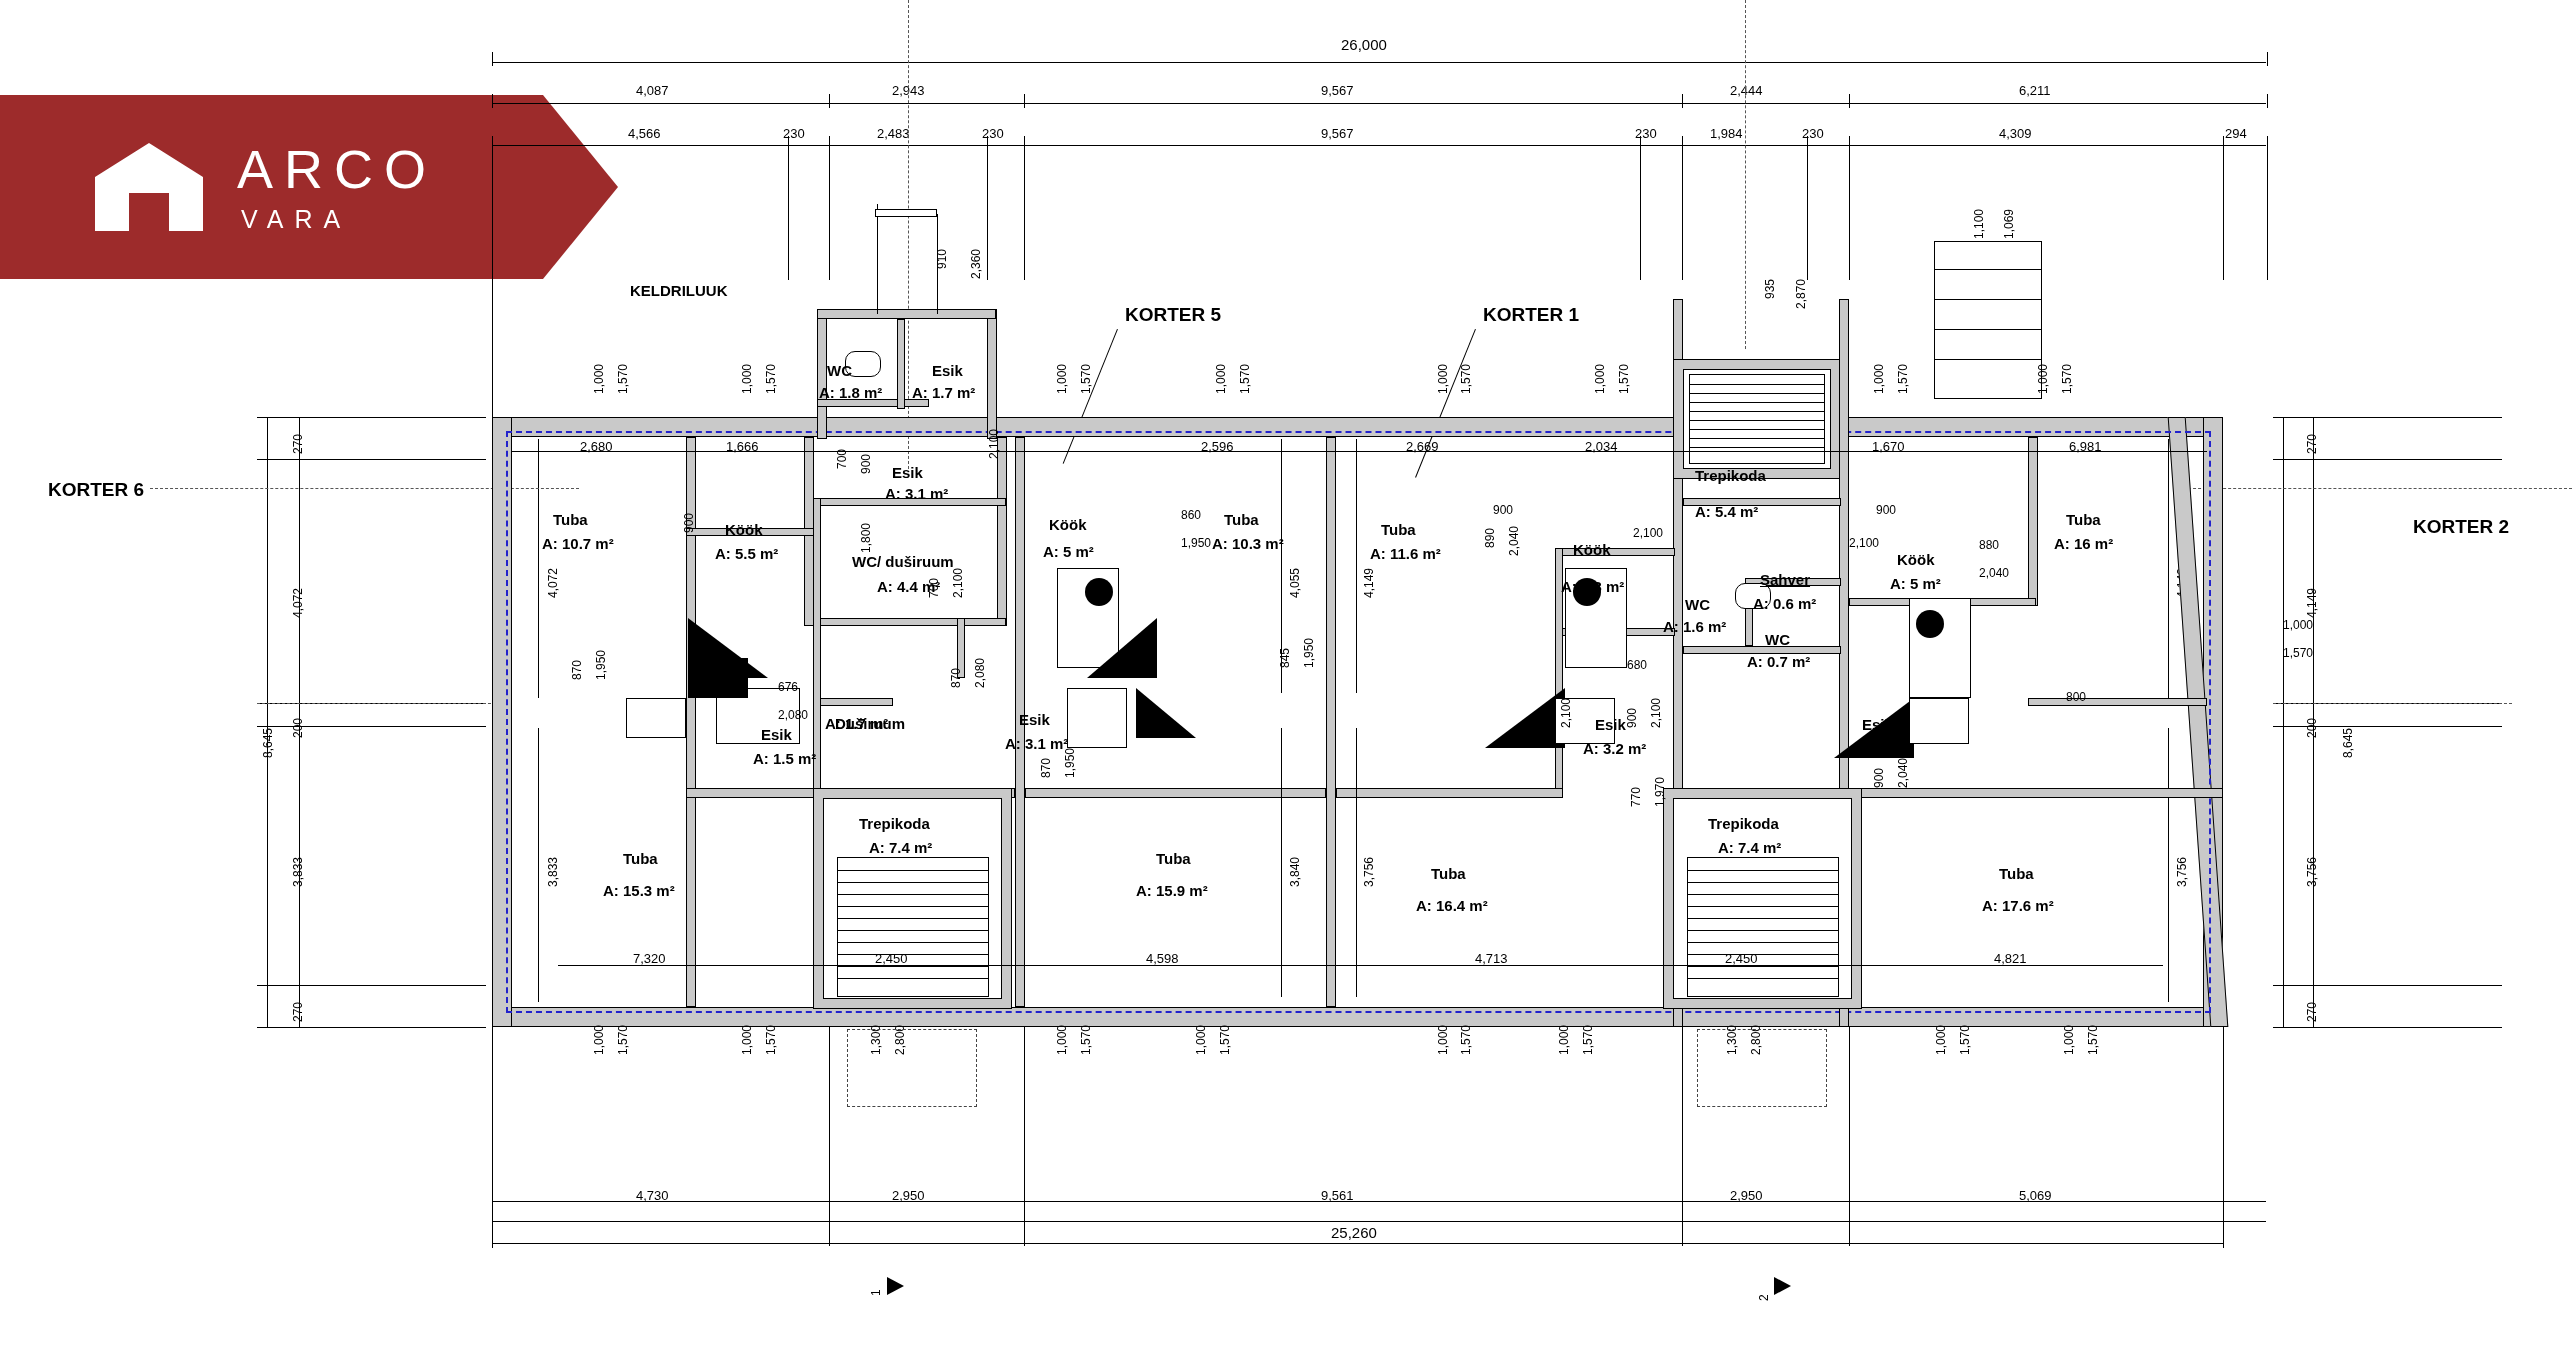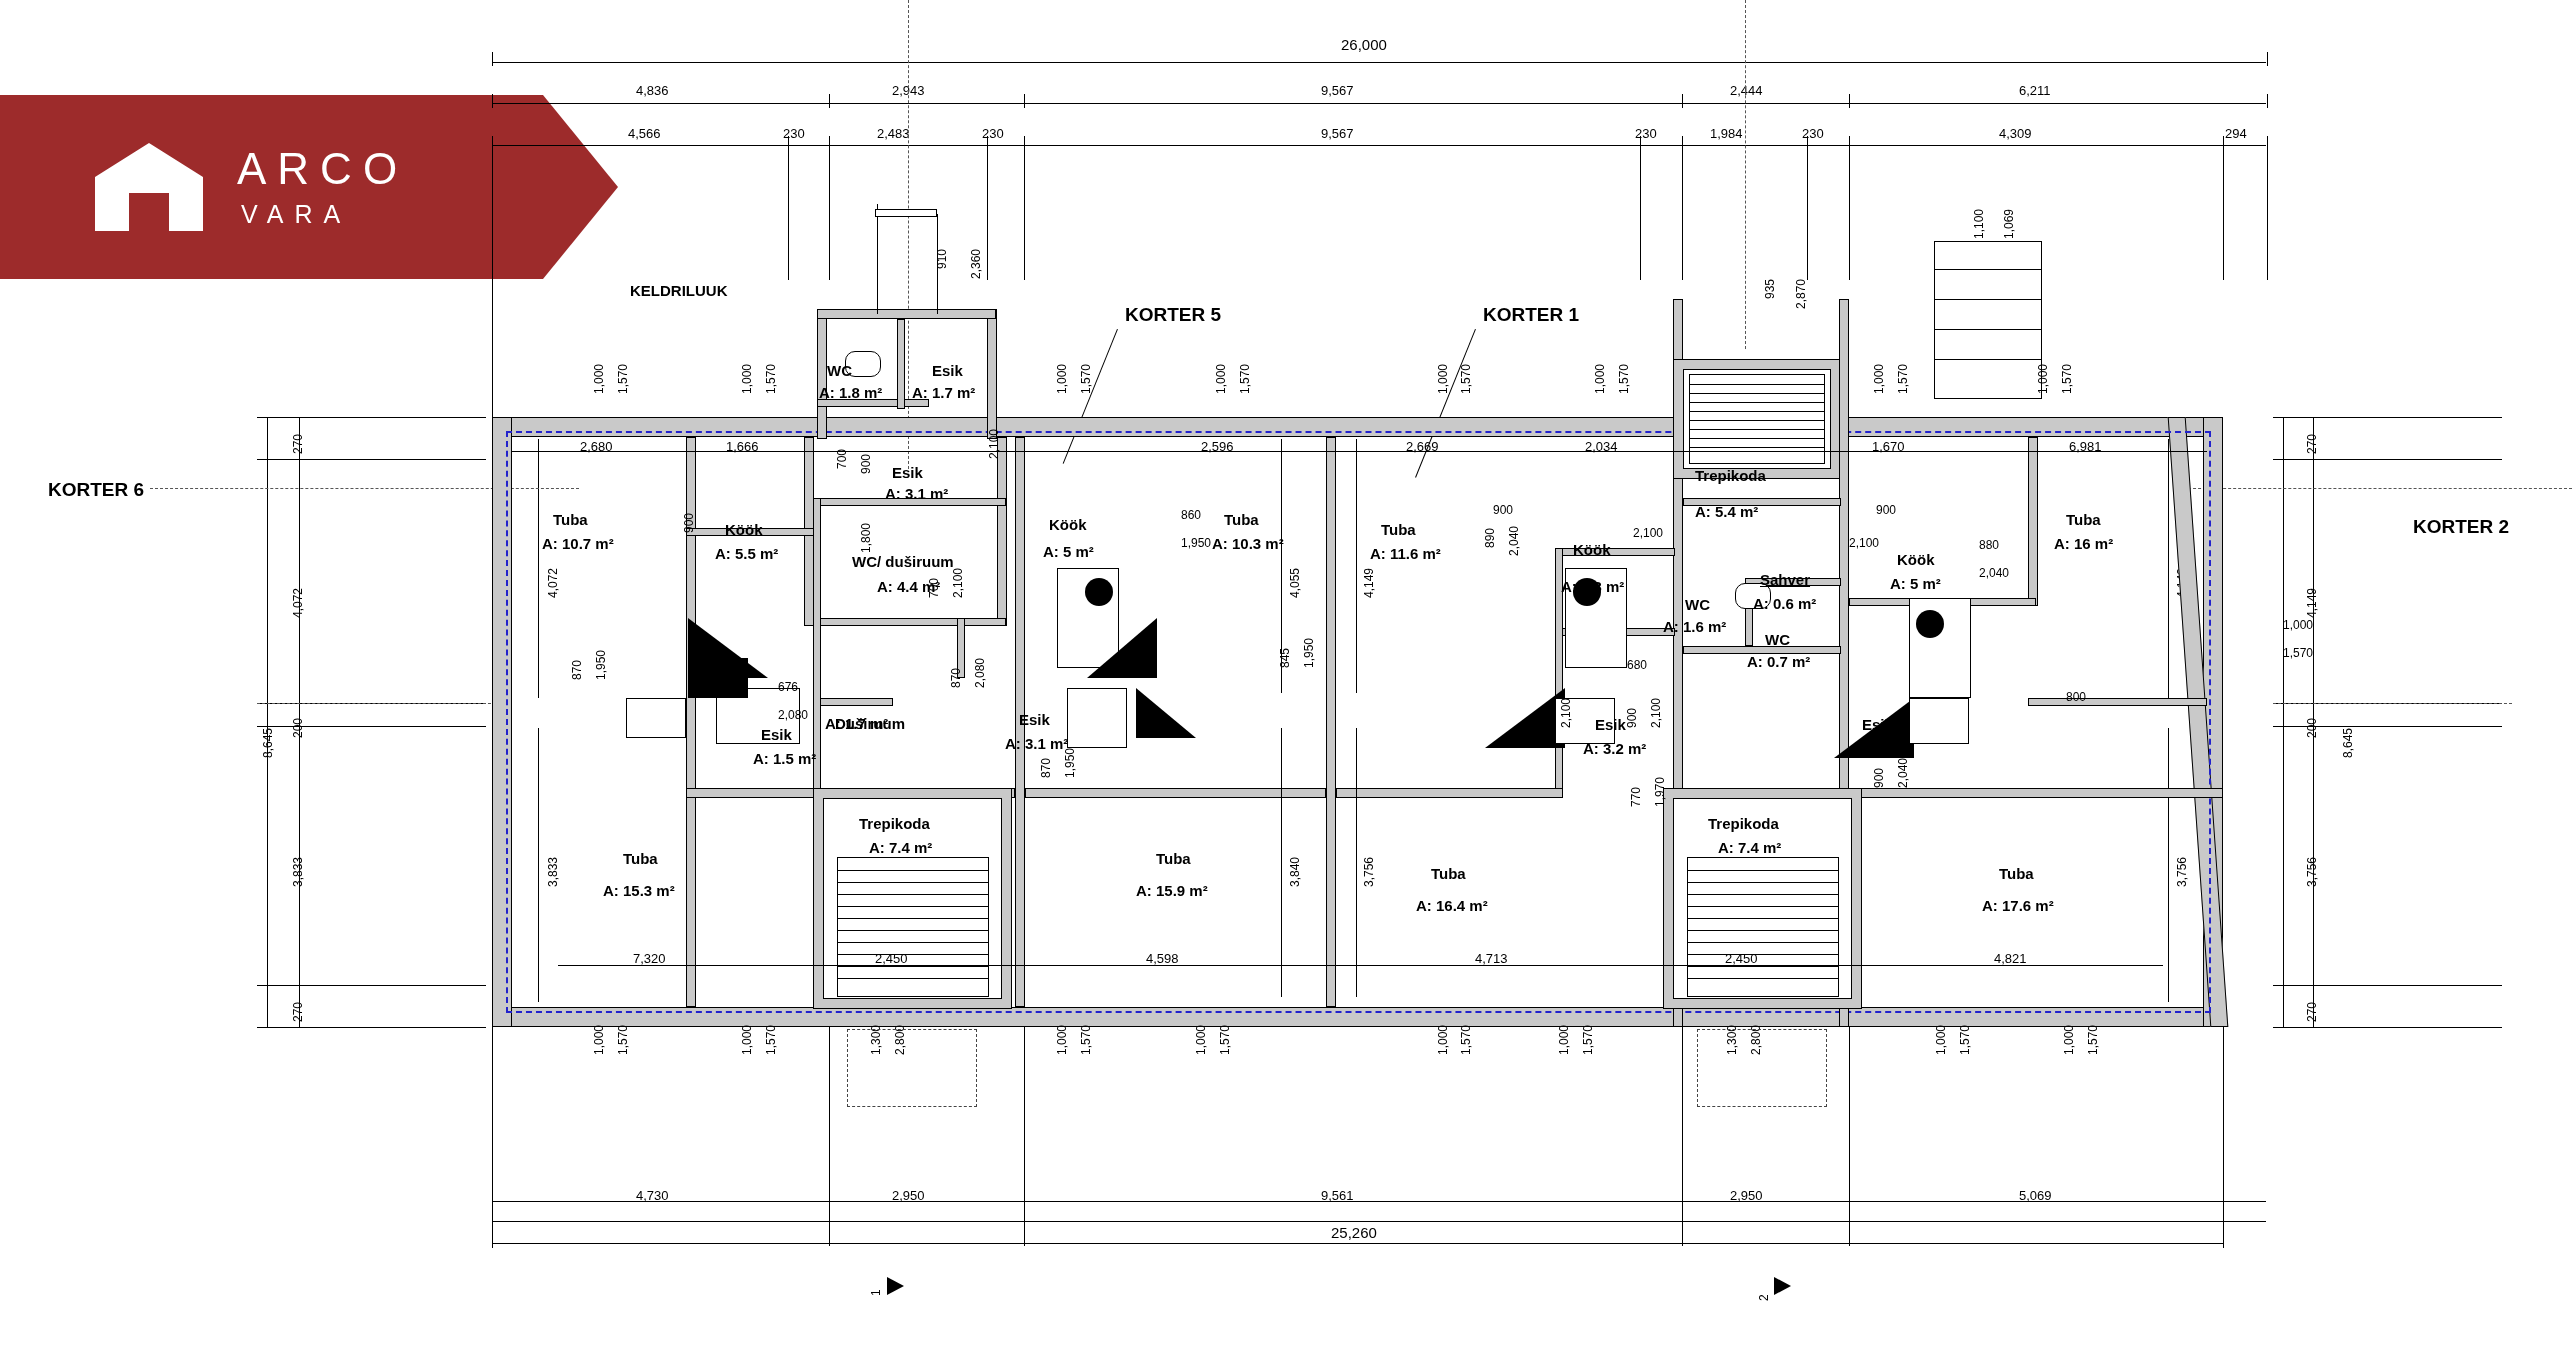--- a/index.html
+++ b/index.html
@@ -19,21 +19,21 @@
   }
   .logo-mark{
     width:108px;height:88px;margin-left:95px;margin-right:34px;position:relative;
   }
   .logo-mark .house{
     position:absolute;left:0;top:0;width:108px;height:88px;
     background:#ffffff;
     clip-path:polygon(0 34px, 54px 0, 108px 34px, 108px 88px, 74px 88px, 74px 50px, 34px 50px, 34px 88px, 0 88px);
   }
   .logo-text{color:#fff;line-height:1;}
-  .logo-text .t1{font-size:44px;letter-spacing:11px;font-weight:400;}
+  .logo-text .t1{font-size:54px;letter-spacing:11px;font-weight:400;}
   .logo-text .t2{font-size:25px;letter-spacing:11px;margin-top:11px;margin-left:4px;}
 
   
   .lbl{position:absolute;font-size:15px;color:#000;white-space:nowrap;}
   .lbl.b{font-weight:bold;}
   .lbl.sm{font-size:13px;}
   .lbl.xs{font-size:12px;}
   .lbl.rot{transform-origin:0 0;transform:rotate(-90deg);}
   .lbl.big{font-size:19px;font-weight:bold;}
 
@@ -77,21 +77,21 @@
   <div class="tick" style="left:2267px;top:52px;"></div>
   <div class="lbl" style="left:1341px;top:36px;">26,000</div>
 
   <div class="dimline h1" style="left:492px;top:103px;width:1774px;"></div>
   <div class="tick" style="left:492px;top:94px;"></div>
   <div class="tick" style="left:829px;top:94px;"></div>
   <div class="tick" style="left:1024px;top:94px;"></div>
   <div class="tick" style="left:1682px;top:94px;"></div>
   <div class="tick" style="left:1849px;top:94px;"></div>
   <div class="tick" style="left:2267px;top:94px;"></div>
-  <div class="lbl sm" style="left:636px;top:83px;">4,836</div>
+  <div class="lbl sm" style="left:636px;top:83px;">4,087</div>
   <div class="lbl sm" style="left:892px;top:83px;">2,943</div>
   <div class="lbl sm" style="left:1321px;top:83px;">9,567</div>
   <div class="lbl sm" style="left:1730px;top:83px;">2,444</div>
   <div class="lbl sm" style="left:2019px;top:83px;">6,211</div>
 
   <div class="dimline h1" style="left:492px;top:145px;width:1774px;"></div>
   <div class="tick" style="left:492px;top:136px;"></div>
   <div class="tick" style="left:788px;top:136px;"></div>
   <div class="tick" style="left:829px;top:136px;"></div>
   <div class="tick" style="left:987px;top:136px;"></div>

